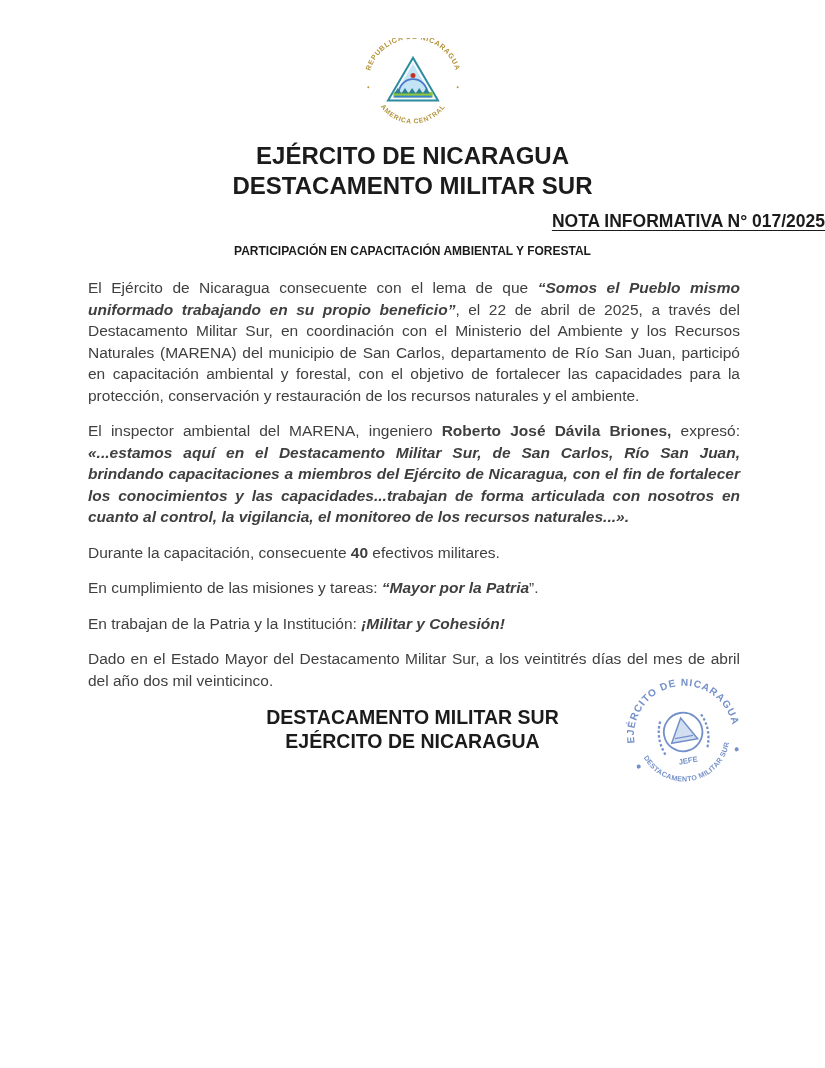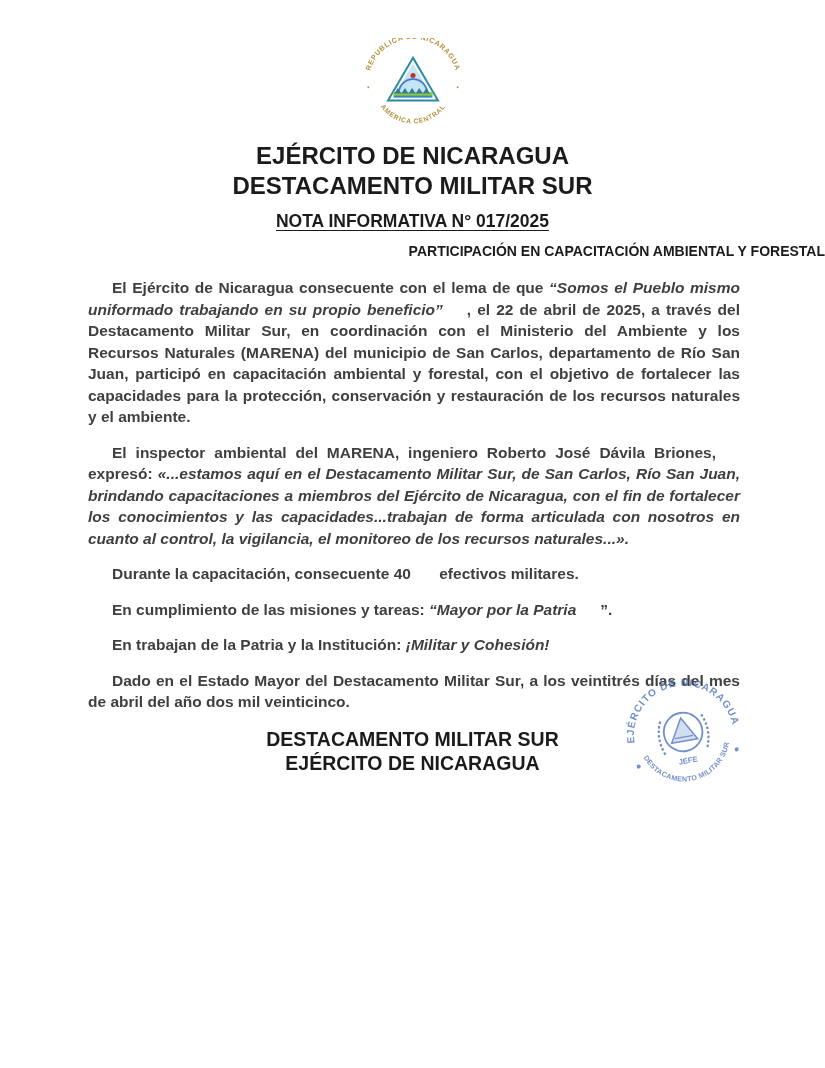--- a/index.html
+++ b/index.html
@@ -15,45 +15,45 @@
   .org-titles {
     margin-top:6px;
     text-align:center;
     font-weight:bold;
     font-size:24px;
     line-height:30px;
     color:#1b1b1b;
   }
   .nota {
     margin-top:9px;
-    text-align:center;
+    text-align:right;
     font-weight:bold;
     font-size:17.5px;
     line-height:22px;
     color:#1b1b1b;
     text-decoration:underline;
     text-underline-offset:3px;
   }
   .subject {
     margin-top:8px;
-    text-align:right;
+    text-align:center;
     font-weight:bold;
-    font-size:14px;
+    font-size:12px;
     line-height:22px;
     color:#1b1b1b;
   }
   .doc-body {
     margin:15px 85px 0 88px;
     font-size:15.5px;
     line-height:21.5px;
     color:#3f3f3f;
     text-align:justify;
   }
   .doc-body p { margin:0 0 14px 0; }
-  .s-normal { font-weight:bold; font-style:normal;margin-left:24px; }
+  .s-normal { font-weight:normal; font-style:normal; }
   .s-bold { font-weight:bold; }
   .s-bolditalic { font-weight:bold; font-style:italic; }
   .sig-block {
     margin-top:14px;
     text-align:center;
     font-weight:bold;
     font-size:19.5px;
     line-height:24px;
     color:#1b1b1b;
   }

